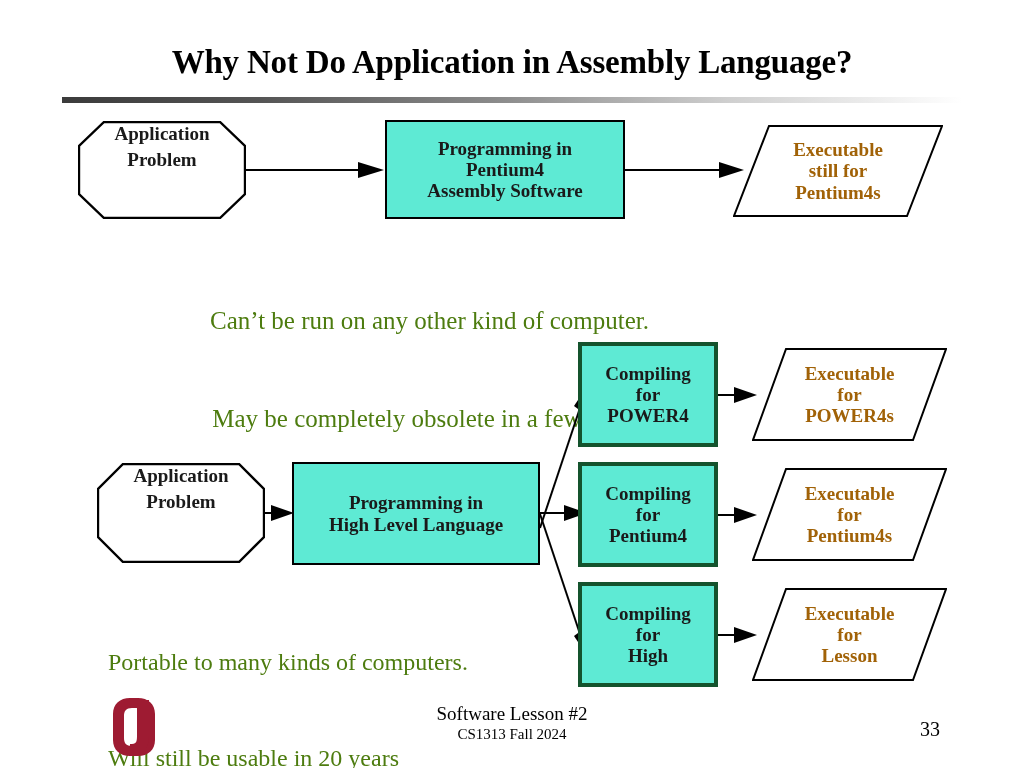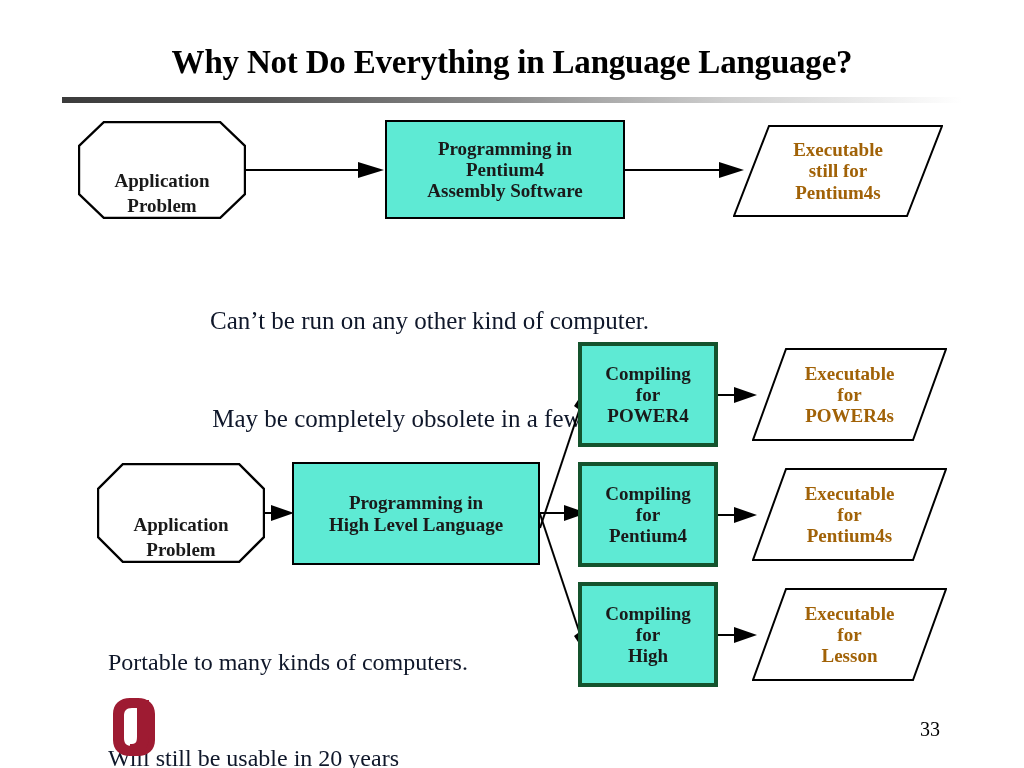--- a/index.html
+++ b/index.html
@@ -72,21 +72,21 @@
   .octagon-wrap { position: absolute; }
   .octagon-wrap svg { position: absolute; left: 0; top: 0; }
   .octagon-label {
     position: absolute;
     left: 0; top: 0;
     width: 100%;
     height: 100%;
     display: flex;
     flex-direction: column;
     align-items: center;
-    justify-content: flex-end;
+    justify-content: flex-start;
     text-align: center;
     font-weight: bold;
     line-height: 1.35;
     color: #1a1a1a;
   }
 
   .para-wrap { position: absolute; }
   .para-wrap svg { position: absolute; left: 0; top: 0; }
   .para-label {
     position: absolute;
@@ -103,21 +103,21 @@
     color: #a16207;
   }
 
   .arrow-svg { position: absolute; overflow: visible; }
 
   
   .caption {
     position: absolute;
     font-size: 25px;
     line-height: 1.30;
-    color: #0f172a;
+    color: #4d7c0f;
     white-space: pre;
   }
   .caption-1 {
     left: 210px;
     top: 240px;
     text-align: center;
   }
   .caption-2 {
     left: 108px;
     top: 583px;
@@ -151,21 +151,21 @@
     top: 696px;
     width: 62px;
     height: 66px;
   }
 </style>
 </head>
 <body>
 
 <div class="slide">
 
-  <div class="title">Why Not Do Everything in Language Language?</div>
+  <div class="title">Why Not Do Application in Assembly Language?</div>
   <div class="title-rule"></div>
 
   <div class="fc">
 
     <div class="octagon-wrap" style="left:78px; top:121px; width:168px; height:98px;">
       <svg width="168" height="98" viewBox="0 0 168 98">
         <polygon points="26,1 142,1 167,25 167,73 142,97 26,97 1,73 1,25" fill="#ffffff" stroke="#000000" stroke-width="2.4"></polygon>
       </svg>
       <div class="octagon-label" style="font-size:19px;">
         <span>Application</span>
@@ -319,16 +319,20 @@
   <div class="ou-logo">
     <svg width="62" height="66" viewBox="0 0 62 66">
       <g fill="#9E1B32">
         <path d="M9,18 C9,8 16,2 26,2 L34,2 C44,2 51,8 51,18 L51,44 C51,54 44,60 34,60 L26,60 C16,60 9,54 9,44 Z
                  M20,20 L20,42 C20,47 22,50 28,50 L32,50 C38,50 40,47 40,42 L40,20 C40,15 38,12 32,12 L28,12 C22,12 20,15 20,20 Z"></path>
         <path d="M33,4 L45,4 L45,40 C45,52 39,60 28,60 L26,60 L26,48 L28,48 C33,48 33,44 33,39 Z"></path>
       </g>
     </svg>
   </div>
 
+  <div class="footer-center">
+    <div class="footer-line1">Software Lesson #2</div>
+    <div class="footer-line2">CS1313 Fall 2024</div>
+  </div>
 
   <div class="page-number">33</div>
 
 </div>
 
 </body></html>

